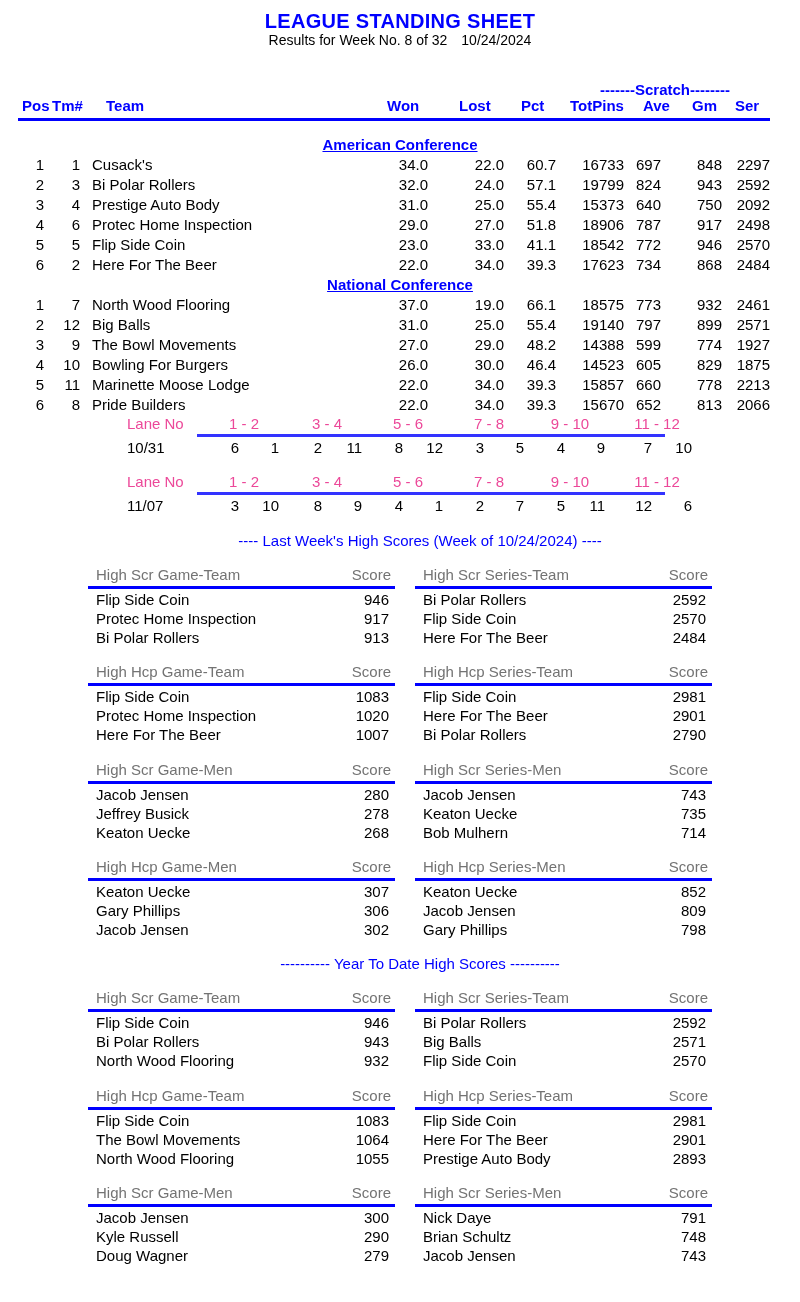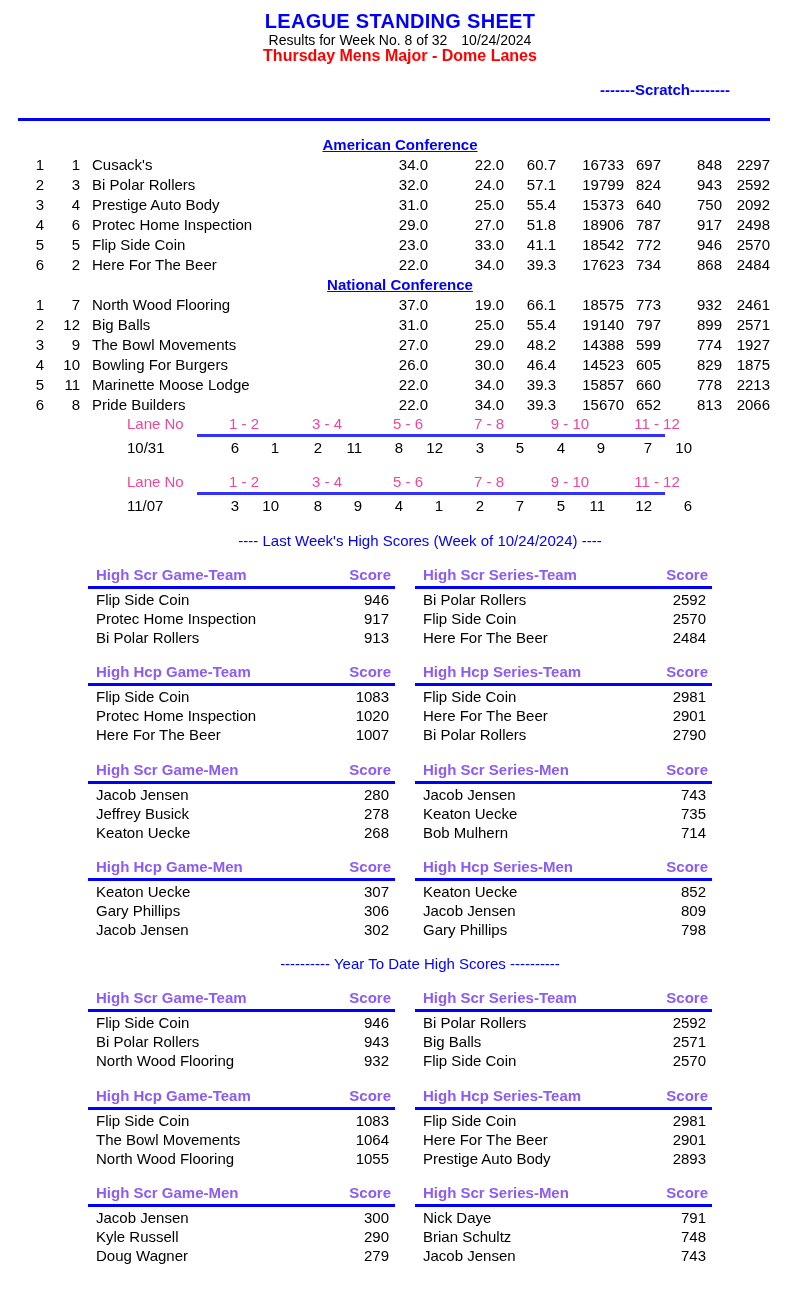--- a/index.html
+++ b/index.html
@@ -161,22 +161,22 @@
     left: 0; width: 800px;
     text-align: center;
     font-size: 15px;
     color: #0000ff;
     margin-left: 20px;
   }
   .sg-head {
     position: absolute;
     height: 20px;
     font-size: 15px;
-    font-weight: bold;
-    color: #8b5cf6;
+    font-weight: normal;
+    color: #737373;
   }
   .sg-head .t { position: absolute; left: 8px; white-space: nowrap; }
   .sg-head .s { position: absolute; right: 4px; white-space: nowrap; }
   .sg-rule {
     position: absolute;
     height: 3px;
     background: #0000ff;
   }
   .sg-row {
     position: absolute;
@@ -206,23 +206,34 @@
 </style>
 </head>
 <body>
 
 <div class="page">
 
   <div class="title-main">LEAGUE STANDING SHEET</div>
   <div class="title-sub">
     <span>Results for Week No. 8 of 32</span><span class="gap"></span><span>10/24/2024</span>
   </div>
-  <div class="title-league">Thursday Mens Major - Dome Lanes</div>
 
   <div class="scratch-label">-------Scratch--------</div>
+  <div class="std-head">
+    <span class="h-pos">Pos</span>
+    <span class="h-tm">Tm#</span>
+    <span class="h-team">Team</span>
+    <span class="h-won">Won</span>
+    <span class="h-lost">Lost</span>
+    <span class="h-pct">Pct</span>
+    <span class="h-tot">TotPins</span>
+    <span class="h-ave">Ave</span>
+    <span class="h-gm">Gm</span>
+    <span class="h-ser">Ser</span>
+  </div>
   <div class="hr-main"></div>
 
   <div id="conferences-host">
       <div class="conf-title" style="top: 136px;">American Conference</div>
       <div class="std-row" style="top: 156px;">
         <span class="c-pos">1</span>
         <span class="c-tm">1</span>
         <span class="c-team">Cusack's</span>
         <span class="c-won">34.0</span>
         <span class="c-lost">22.0</span>

